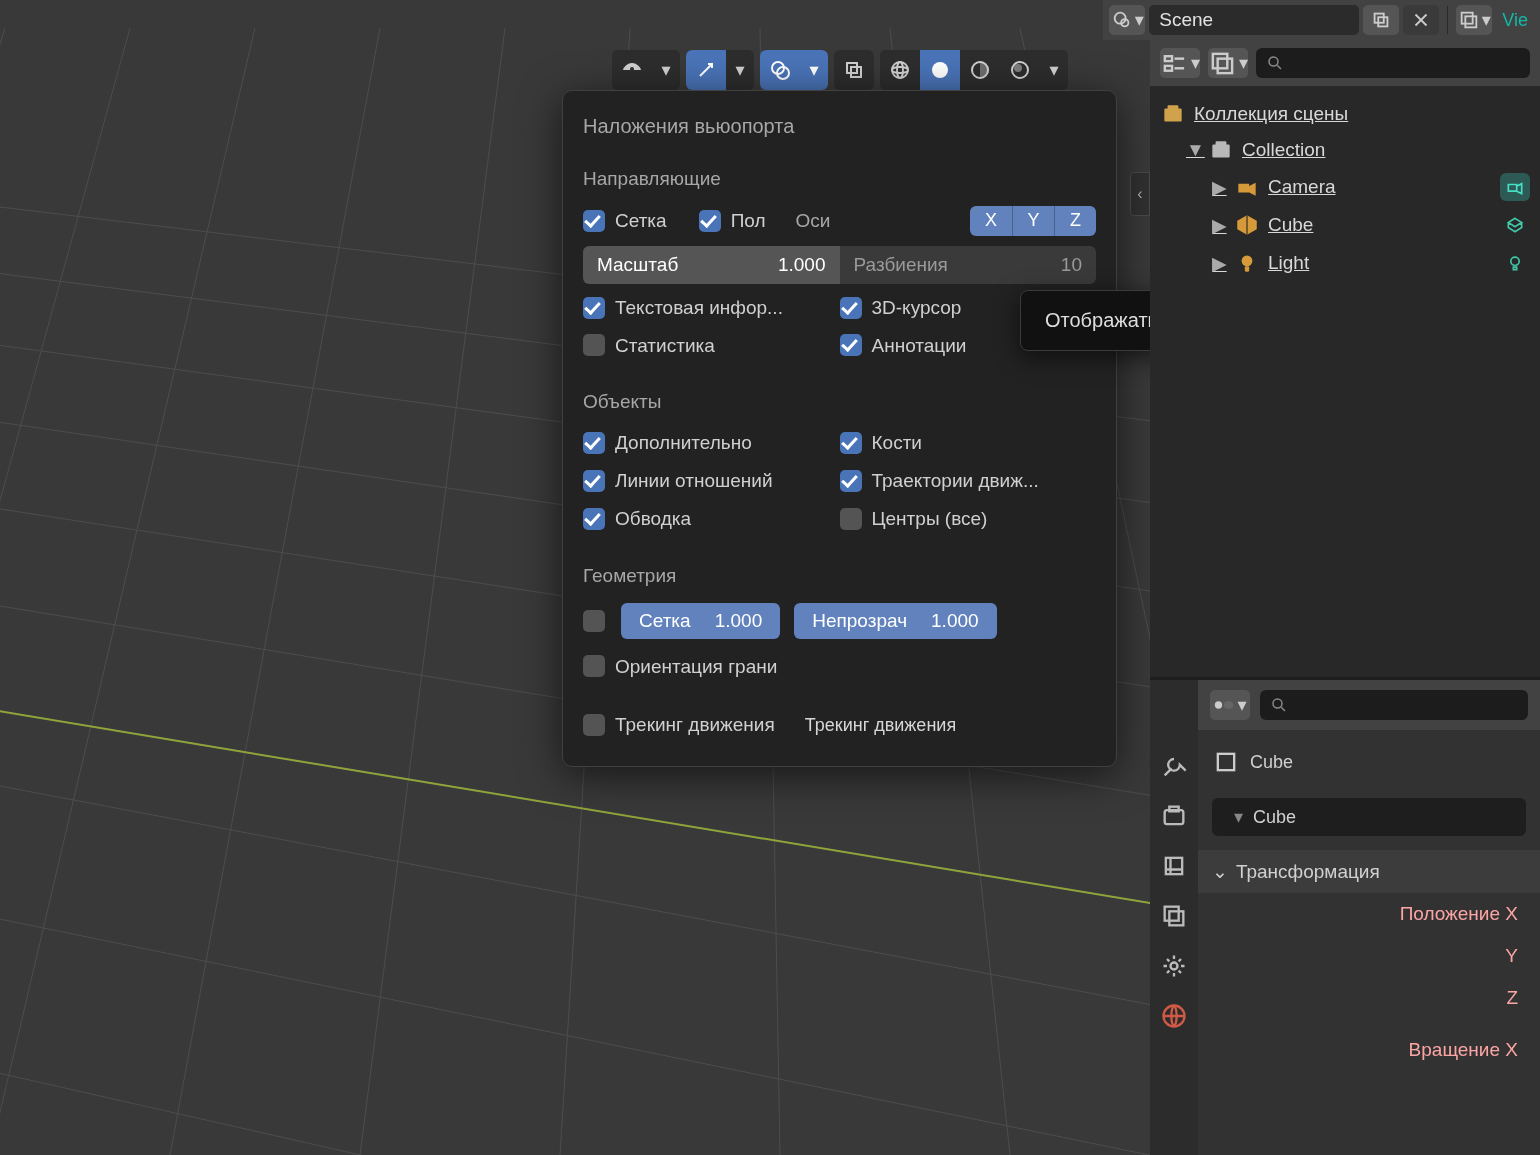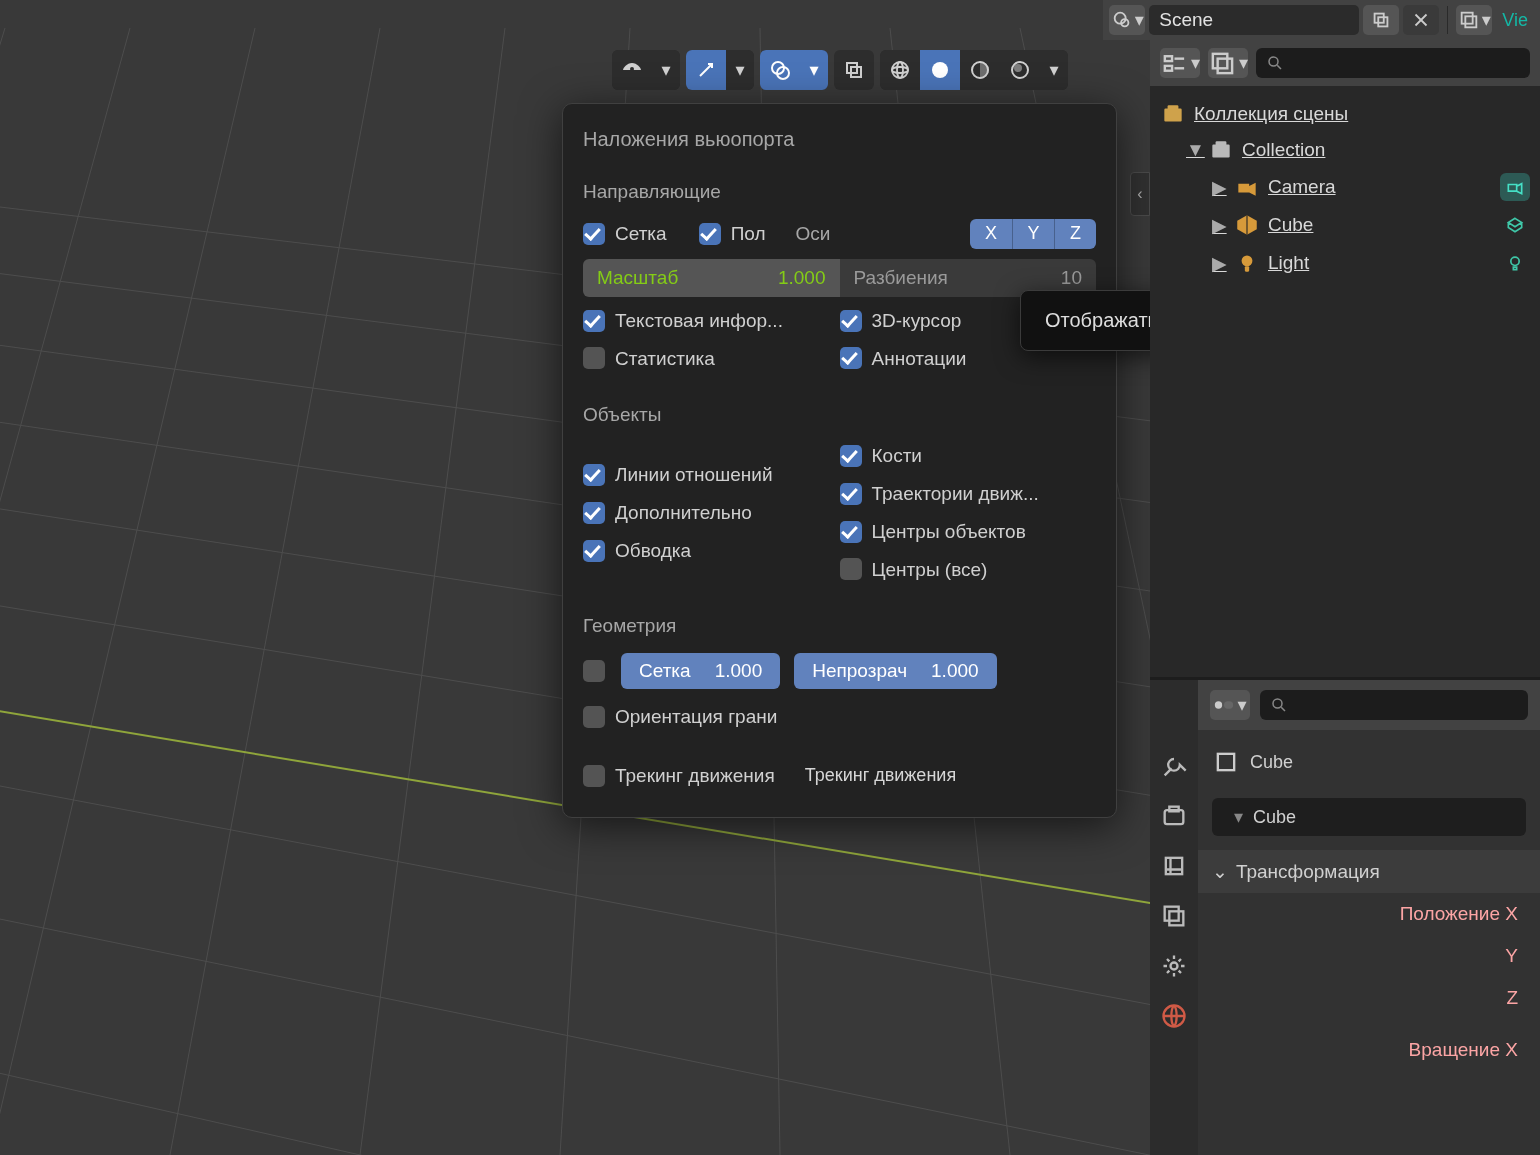--- a/index.html
+++ b/index.html
@@ -21,40 +21,40 @@
   .icon-btn { width:40px; height:40px; display:flex; align-items:center; justify-content:center; background:#2d2d2d; color:#d0d0d0; }
   .icon-btn.active { background:#4a74b8; color:#fff; }
   .icon-btn.drop { width:28px; }
   .icon-btn svg { width:24px; height:24px; display:block; }
 
   
   .viewport { position:absolute; left:0; top:28px; width:1150px; height:1127px; background:#393939; }
   .grid-svg { position:absolute; inset:0; width:100%; height:100%; }
 
   
-  .popover { position:absolute; left:562px; top:103px; width:555px; background:#222222; border:1px solid #404040; border-radius:10px; box-shadow:0 8px 40px rgba(0,0,0,0.6); padding:8px 10px 22px 10px; }
+  .popover { position:absolute; left:562px; top:90px; width:555px; background:#222222; border:1px solid #404040; border-radius:10px; box-shadow:0 8px 40px rgba(0,0,0,0.6); padding:8px 10px 22px 10px; }
   .popover-title { color:#a7a7a7; font-size:20px; padding:16px 10px 20px 10px; }
   .section-label { color:#a7a7a7; padding:10px 10px 12px 10px; font-size:19px; }
   .row { display:flex; align-items:center; gap:10px; padding:3px 10px; }
   .col { display:flex; flex-direction:column; gap:6px; }
   .cols { display:flex;align-items:center; }
   .cols > .col { flex:1 1 50%; }
   .check { display:flex; align-items:center; gap:10px; padding:4px 0; line-height:1.25; font-size:19px; }
   .cb { width:22px; height:22px; border-radius:5px; background:#545454; flex:none; position:relative; }
   .cb.on { background:#4a74b8; }
   .cb.on::after { content:""; position:absolute; left:5px; top:2px; width:6px; height:12px; border:solid #fff; border-width:0 3px 3px 0; transform:rotate(42deg); }
   .axis-label { color:#a7a7a7; font-size:19px; }
   .axis-group { display:flex; margin-left:auto; }
   .axis-btn { width:42px; height:30px; background:#6182bd; color:#fff; display:flex; align-items:center; justify-content:center; font-size:18px; }
   .axis-btn + .axis-btn { border-left:1px solid rgba(0,0,0,0.25); }
   .axis-btn:first-child { border-radius:6px 0 0 6px; }
   .axis-btn:last-child  { border-radius:0 6px 6px 0; }
 
   .num-row { display:flex; margin:6px 10px; border-radius:6px; overflow:hidden; }
-  .num-cell { flex:1; background:#555555; color:#84cc16; padding:8px 14px; display:flex; justify-content:space-between; align-items:center; font-size:19px; }
+  .num-cell { flex:1; background:#555555; color:#ffffff; padding:8px 14px; display:flex; justify-content:space-between; align-items:center; font-size:19px; }
   .num-cell.dim { background:#3a3a3a; color:#9a9a9a; }
 
   .geo-row { display:flex; gap:16px; padding:4px 10px; align-items:center; }
   .geo-btns { display:flex; gap:14px; }
   .pill { background:#6182bd; color:#fff; border-radius:6px; padding:7px 18px; display:flex; gap:24px; font-size:19px; }
   .mt { color:#d6d6d6; }
 
   
   .tooltip { position:absolute; left:1020px; top:290px; background:#111; color:#ddd; border:1px solid #3b3b3b; border-radius:8px; padding:18px 24px; font-size:20px; white-space:nowrap; box-shadow:0 6px 24px rgba(0,0,0,.6);}
 
@@ -273,43 +273,39 @@
           <span>Аннотации</span>
         </label>
     </div>
   </div>
 
   <div class="section-label" style="padding-top:28px">Объекты</div>
   <div class="cols" style="padding:2px 10px;">
     <div class="col">
       <label class="check">
           <span class="cb on"></span>
+          <span>Дополнительно</span>
+        </label>
+      <label class="check">
+          <span class="cb on"></span>
           <span>Линии отношений</span>
         </label>
       <label class="check">
           <span class="cb on"></span>
-          <span>Дополнительно</span>
-        </label>
-      <label class="check">
-          <span class="cb on"></span>
           <span>Обводка</span>
         </label>
     </div>
     <div class="col">
       <label class="check">
           <span class="cb on"></span>
           <span>Кости</span>
         </label>
       <label class="check">
           <span class="cb on"></span>
           <span>Траектории движ...</span>
-        </label>
-      <label class="check">
-          <span class="cb on"></span>
-          <span>Центры объектов</span>
         </label>
       <label class="check">
           <span class="cb"></span>
           <span>Центры (все)</span>
         </label>
     </div>
   </div>
 
   <div class="section-label" style="padding-top:28px">Геометрия</div>
   <div class="geo-row">

